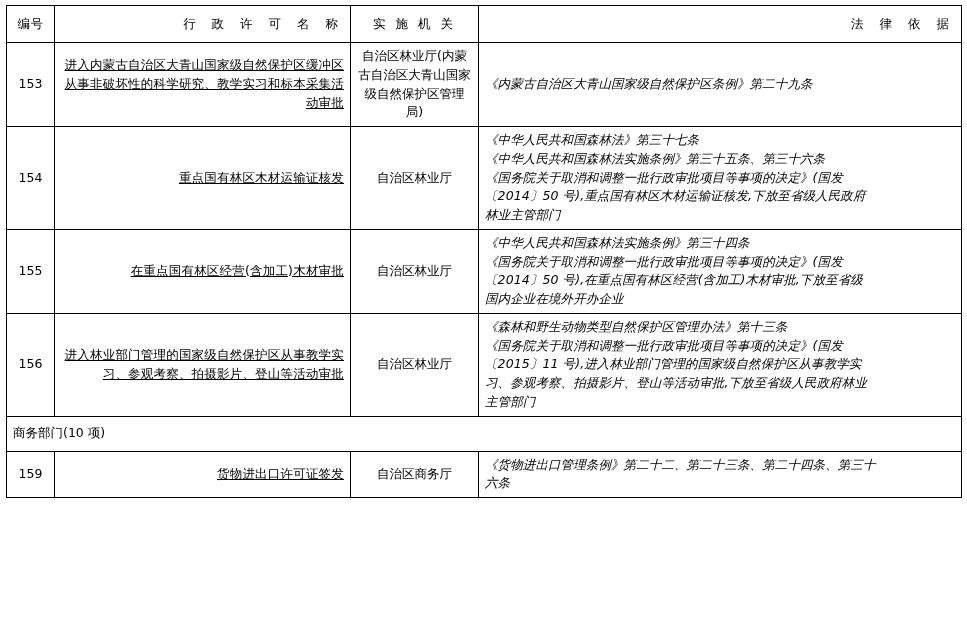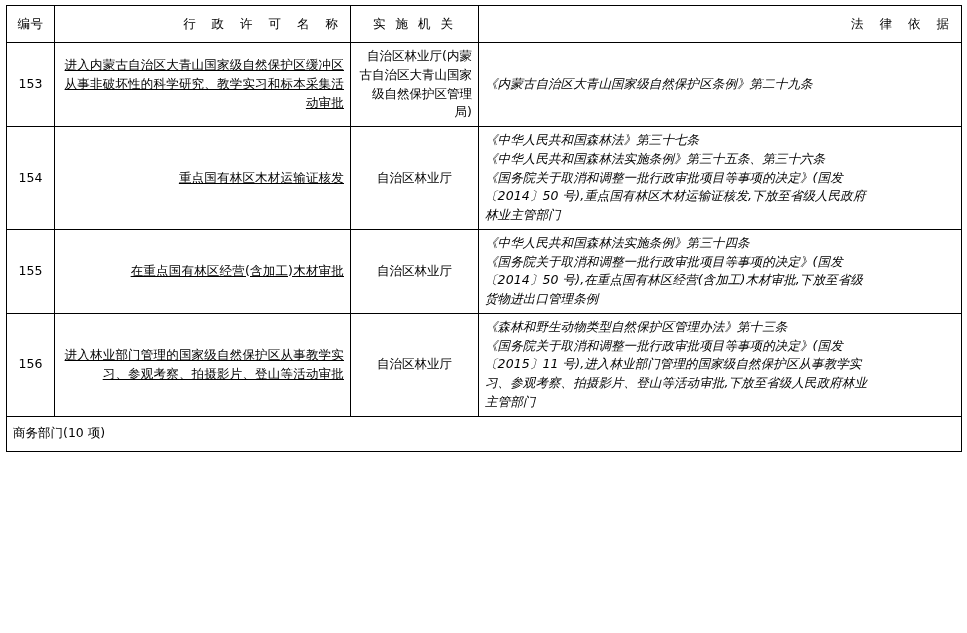--- a/index.html
+++ b/index.html
@@ -67,21 +67,21 @@
     line-height: 1.62;
     letter-spacing: 0.2px;
     text-decoration: underline;
   }
   td.org {
     text-align: center;
     font-size: 13px;
     line-height: 1.62;
   }
   td.org.wrap {
-    text-align: right;
+    text-align: center;
     padding-left: 6px;
   }
   td.law {
     text-align: left;
     font-size: 12.5px;
     line-height: 1.58;
     letter-spacing: 0.1px;
     font-style: italic;
   }
   td.law .line { display: block; white-space: normal; }
@@ -134,33 +134,42 @@
           </td>
         </tr>
         <tr>
           <td class="num">155</td>
           <td class="name">在重点国有林区经营(含加工)木材审批</td>
           <td class="org">自治区林业厅</td>
           <td class="law">
             <span class="line nowrapcell">《中华人民共和国森林法实施条例》第三十四条</span>
             <span class="line nowrapcell">《国务院关于取消和调整一批行政审批项目等事项的决定》(国发</span>
             <span class="line nowrapcell">〔2014〕50 号),在重点国有林区经营(含加工)木材审批,下放至省级</span>
-            <span class="line nowrapcell">货物进出口管理条例</span>
+            <span class="line nowrapcell">国内企业在境外开办企业</span>
           </td>
         </tr>
         <tr>
           <td class="num">156</td>
           <td class="name">进入林业部门管理的国家级自然保护区从事教学实习、参观考察、拍摄影片、登山等活动审批</td>
           <td class="org">自治区林业厅</td>
           <td class="law">
             <span class="line nowrapcell">《森林和野生动物类型自然保护区管理办法》第十三条</span>
             <span class="line nowrapcell">《国务院关于取消和调整一批行政审批项目等事项的决定》(国发</span>
             <span class="line nowrapcell">〔2015〕11 号),进入林业部门管理的国家级自然保护区从事教学实</span>
             <span class="line nowrapcell">习、参观考察、拍摄影片、登山等活动审批,下放至省级人民政府林业</span>
             <span class="line nowrapcell">主管部门</span>
           </td>
         </tr>
         <tr>
           <td class="section" colspan="4">商务部门(10 项)</td>
         </tr>
+        <tr>
+          <td class="num">159</td>
+          <td class="name">货物进出口许可证签发</td>
+          <td class="org">自治区商务厅</td>
+          <td class="law">
+            <span class="line nowrapcell">《货物进出口管理条例》第二十二、第二十三条、第二十四条、第三十</span>
+            <span class="line nowrapcell">六条</span>
+          </td>
+        </tr>
       </tbody>
   </table>
 </div>
 
 </body></html>

